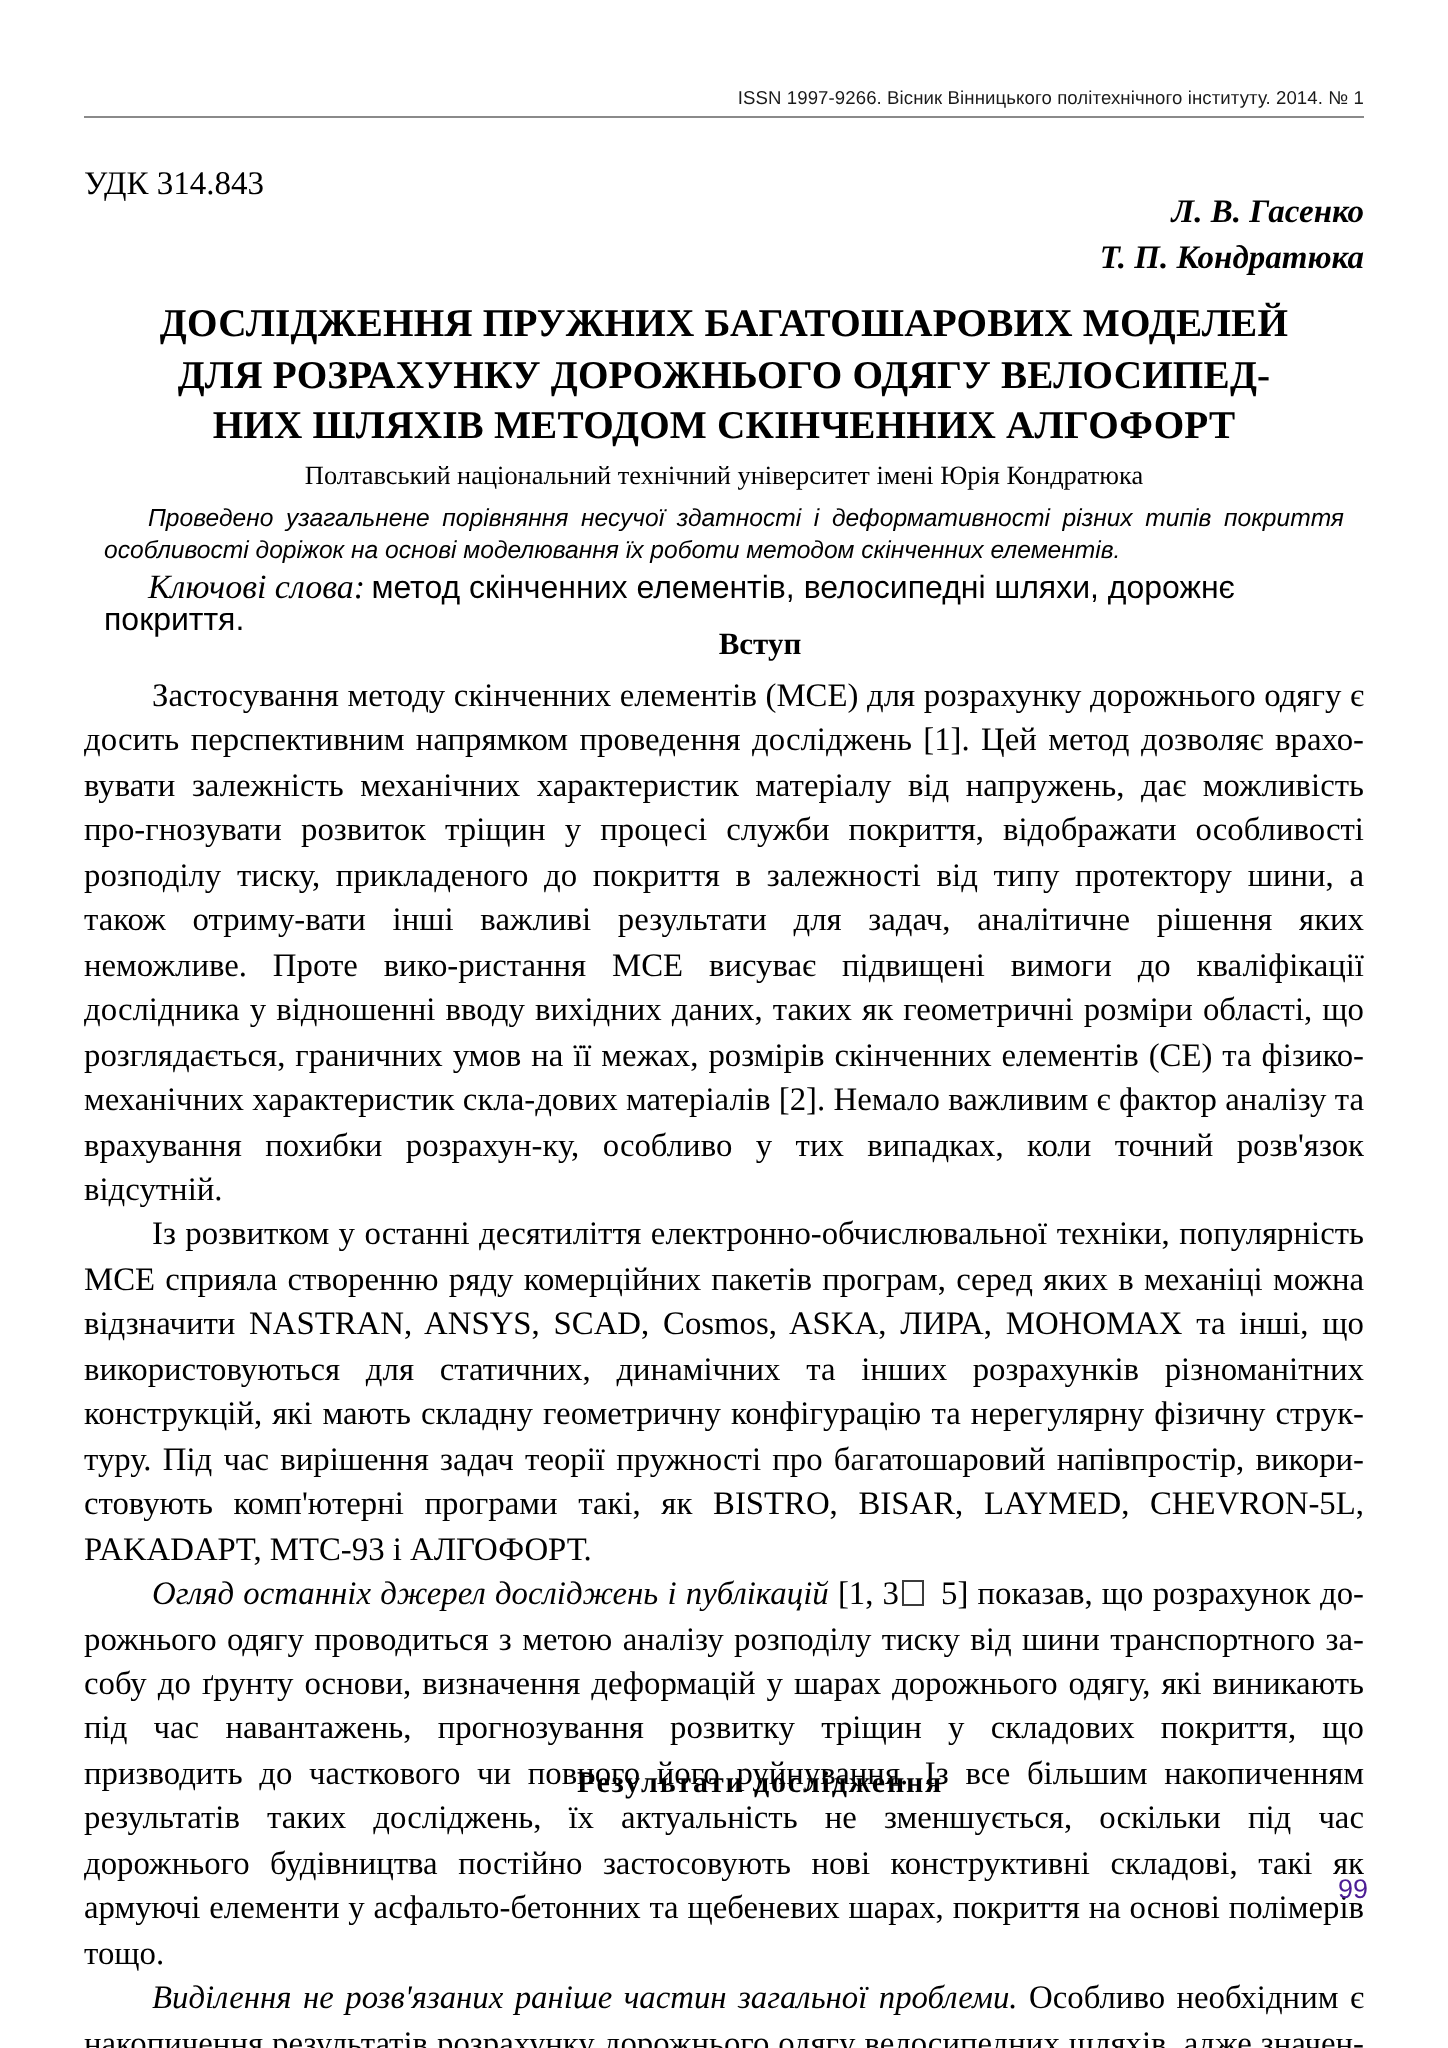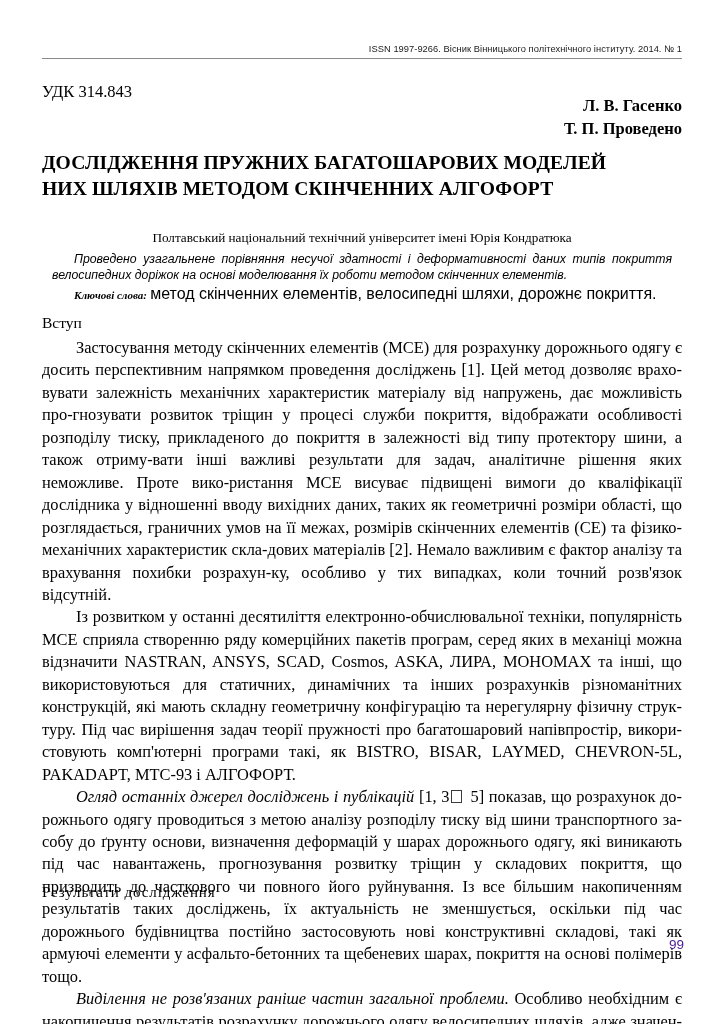--- a/index.html
+++ b/index.html
@@ -57,29 +57,31 @@
     white-space: nowrap;
   }
   .authors {
     position: absolute;
     right: 42px;
     top: 94px;
     text-align: right;
     font-size: 16.5px;
     font-weight: bold;
     line-height: 23px;
+    font-style: italic;
   }
   .authors div { white-space: nowrap; }
 
   
   .title {
     position: absolute;
     left: 42px;
     top: 150px;
     width: 640px;
+    text-align: center;
     font-size: 19.6px;
     font-weight: bold;
     line-height: 25.5px;
     letter-spacing: 0.1px;
   }
   .title div { white-space: nowrap; }
 
   
   .affiliation {
     position: absolute;
@@ -111,37 +113,38 @@
     position: absolute;
     left: 52px;
     top: 286px;
     width: 620px;
     font-size: 12.6px;
     line-height: 16px;
     text-indent: 22px;
   }
   .keywords .kw-label {
     font-family: "Liberation Serif", "DejaVu Serif", serif;
-    font-weight: bold;
+    font-weight: normal;
     font-style: italic;
-    font-size: 11px;
+    font-size: 17px;
   }
   .keywords .kw-list {
     font-family: "Liberation Sans", "DejaVu Sans", sans-serif;
     font-style: normal;
     font-size: 16px;
   }
 
   
   .section-heading {
     position: absolute;
-    left: 42px;
-    width: 640px;
+    left: 60px;
+    width: 640px;
+    text-align: center;
     font-size: 15.5px;
-    font-weight: normal;
+    font-weight: bold;
     line-height: 20px;
   }
   .section-heading.intro { top: 313px; }
   .section-heading.results {
     top: 882px;
     letter-spacing: 0.9px;
     font-size: 15px;
   }
 
   
@@ -185,32 +188,33 @@
 <div class="page">
 
   <div class="running-head">ISSN 1997-9266. Вісник Вінницького політехнічного інституту. 2014. № 1</div>
 
   <div class="head-rule"></div>
 
   <div class="udk">УДК 314.843</div>
 
   <div class="authors">
     <div>Л. В. Гасенко</div>
-    <div>Т. П. Проведено</div>
+    <div>Т. П. Кондратюка</div>
   </div>
 
   <div class="title">
     <div>ДОСЛІДЖЕННЯ ПРУЖНИХ БАГАТОШАРОВИХ МОДЕЛЕЙ</div>
+    <div>ДЛЯ РОЗРАХУНКУ ДОРОЖНЬОГО ОДЯГУ ВЕЛОСИПЕД-</div>
     <div>НИХ ШЛЯХІВ МЕТОДОМ СКІНЧЕННИХ АЛГОФОРТ</div>
   </div>
 
   <div class="affiliation">Полтавський національний технічний університет імені Юрія Кондратюка</div>
 
   <div class="abstract">
-    <p>Проведено узагальнене порівняння несучої здатності і деформативності даних типів покриття велосипедних доріжок на основі моделювання їх роботи методом скінченних елементів.</p>
+    <p>Проведено узагальнене порівняння несучої здатності і деформативності різних типів покриття особливості доріжок на основі моделювання їх роботи методом скінченних елементів.</p>
   </div>
 
   <div class="keywords">
     <span class="kw-label">Ключові слова:</span>
     <span class="kw-list">метод скінченних елементів, велосипедні шляхи, дорожнє покриття.</span>
   </div>
 
   <div class="section-heading intro">Вступ</div>
 
   <div class="body-text">

